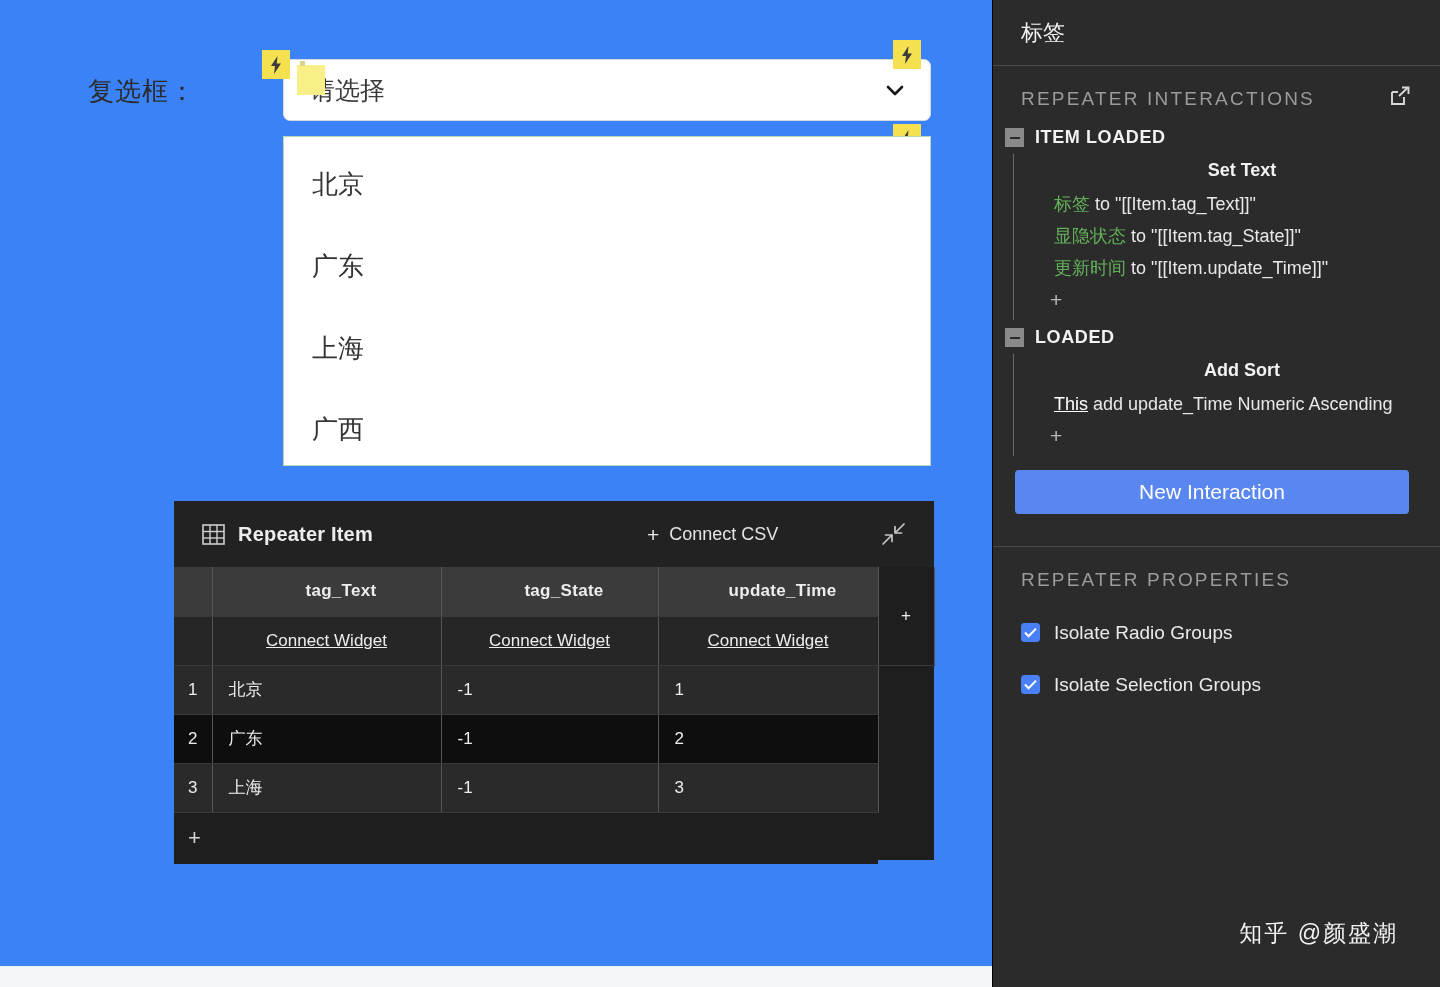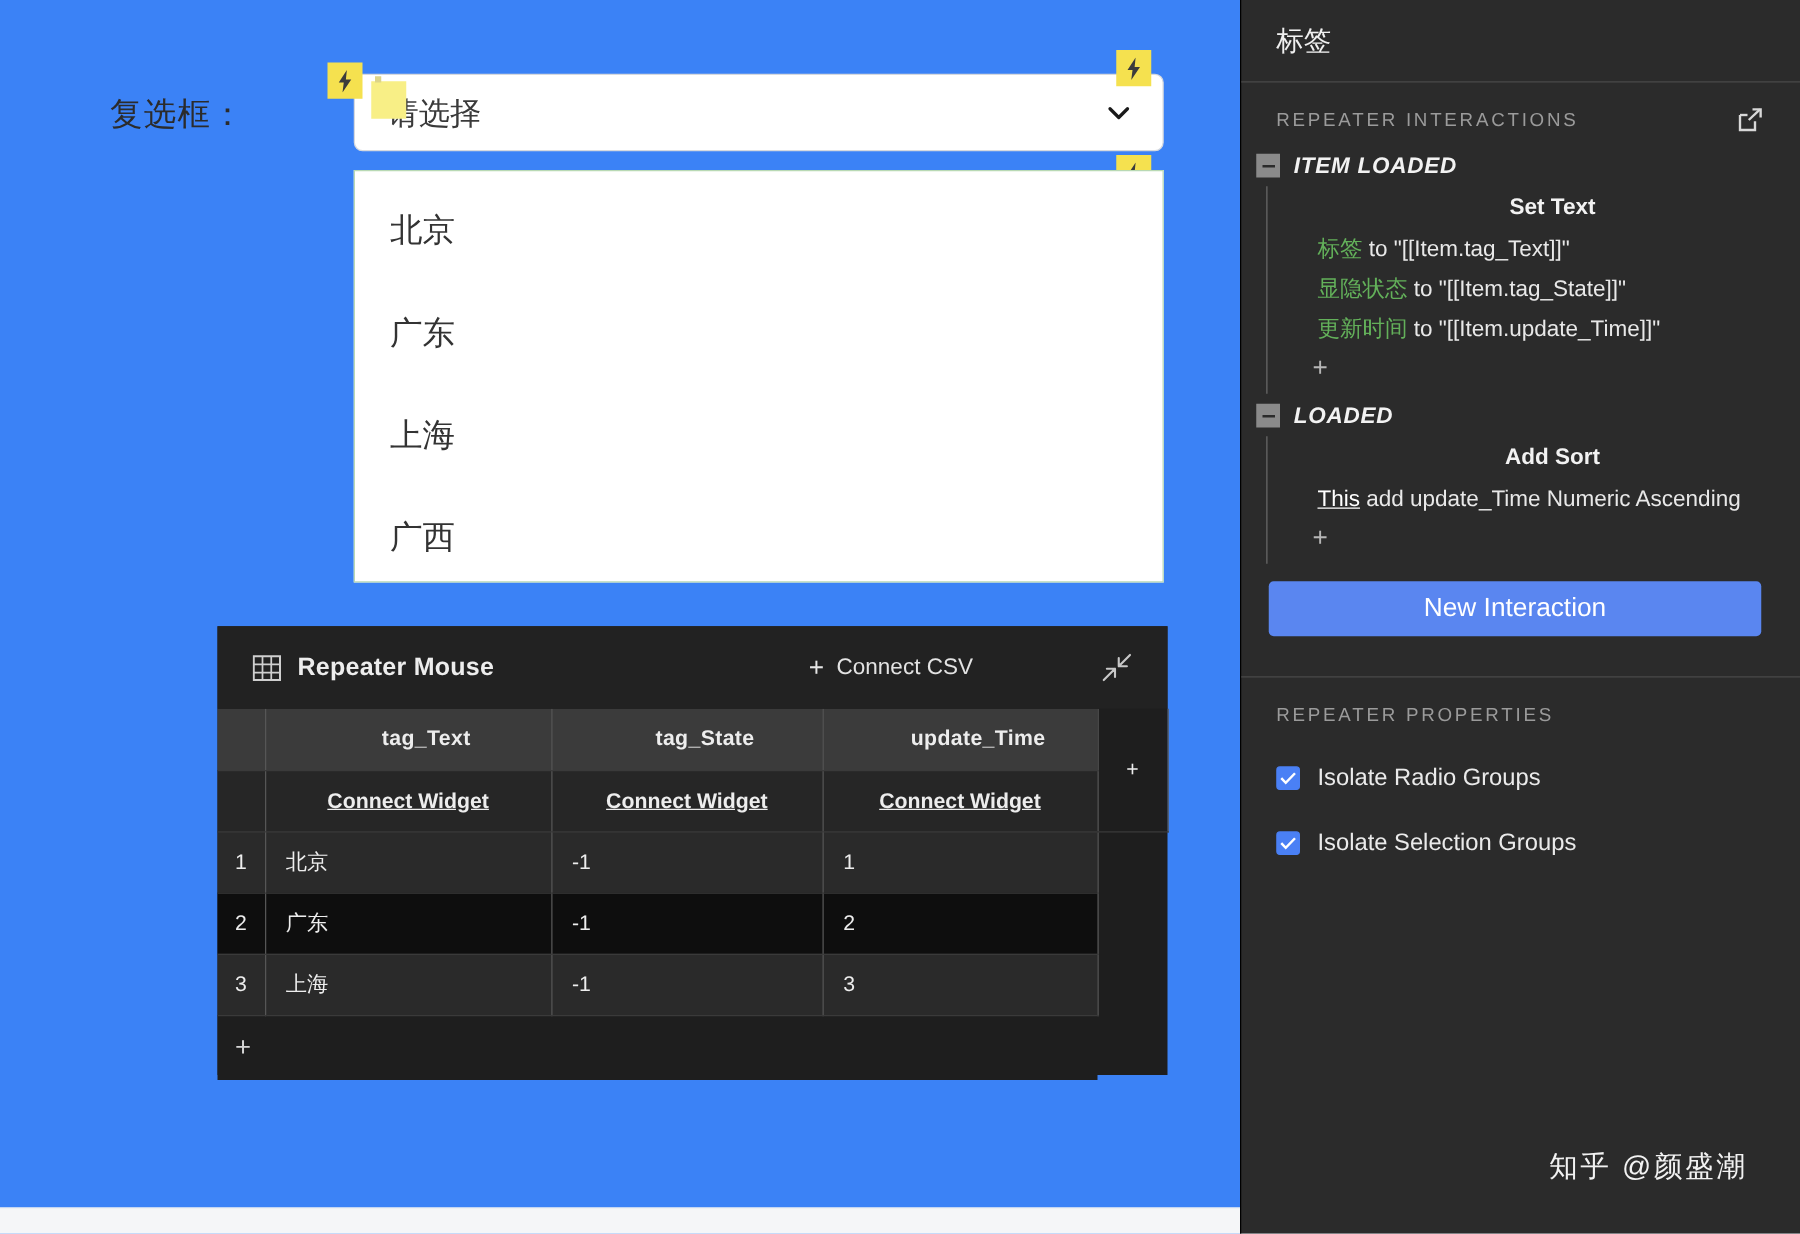--- a/index.html
+++ b/index.html
@@ -129,21 +129,21 @@
     height: 49px;
   }
   .th-name {
     background: #3b3b3b; text-align: center;
     font-weight: bold; font-size: 18px; letter-spacing: .3px;
     border-bottom: 1px solid #555;
     padding-left: 29px;
   }
   .th-idxcell { background: #3b3b3b; border-right: none; border-bottom: 1px solid #555; }
   .th-conn {
-    background: #262626; text-align: center; font-weight: bold;
+    background: #262626; text-align: center; font-weight: normal;
     font-size: 18px; color: #f0f0f0;
   }
   .th-conn span { text-decoration: underline; cursor: pointer; }
   .conn-idxcell { background: #262626; border-right: none; }
 
   .plus-col {
     background: #1e1e1e; text-align: center; color: #d8d8d8;
     font-size: 22px; border-right: none; border-bottom: none;
     vertical-align: middle;
   }
@@ -169,33 +169,32 @@
   }
   .panel-title {
     height: 66px; display: flex; align-items: center;
     padding-left: 28px;
     font-size: 22px; color: #f0f0f0;
     border-bottom: 1px solid #4a4a4a;
   }
   .section-head {
     position: relative;
     padding: 22px 28px 10px 28px;
-    font-size: 15px; letter-spacing: 2.2px;
+    font-size: 19px; letter-spacing: 2.2px;
     color: #9b9b9b;
   }
   .ext-icon {
     position: absolute; right: 28px; top: 18px;
     width: 24px; height: 24px;
   }
   .ext-icon svg { display: block; width: 24px; height: 24px; }
 
   .evt-row {
     display: flex; align-items: center; gap: 11px;
     padding: 7px 28px 6px 12px;
-    font-style: italic;
   }
   .toggle-sq {
     width: 19px; height: 19px; background: #8a8a8a;
     display: flex; align-items: center; justify-content: center;
     flex: none;
   }
   .toggle-sq i {
     display: block; width: 10px; height: 2px; background: #2b2b2b;
   }
   .evt-name {
@@ -302,21 +301,21 @@
       <div class="rdata-head">
         <span class="rdata-grid-icon">
           <svg viewBox="0 0 23 21">
             <rect x="1" y="1" width="21" height="19" fill="none" stroke="#cfcfcf" stroke-width="1.6"></rect>
             <line x1="1" y1="7.5" x2="22" y2="7.5" stroke="#cfcfcf" stroke-width="1.4"></line>
             <line x1="1" y1="14" x2="22" y2="14" stroke="#cfcfcf" stroke-width="1.4"></line>
             <line x1="8" y1="1" x2="8" y2="20" stroke="#cfcfcf" stroke-width="1.4"></line>
             <line x1="15" y1="1" x2="15" y2="20" stroke="#cfcfcf" stroke-width="1.4"></line>
           </svg>
         </span>
-        <span class="rdata-title">Repeater Mouse</span>
+        <span class="rdata-title">Repeater Item</span>
         <div class="rdata-import">
           <span class="plus">+</span>
           <span>Connect CSV</span>
         </div>
         <div class="rdata-collapse">
           <svg viewBox="0 0 26 26">
             <path d="M24 3 L15 12 M15 12 L15 5.5 M15 12 L21.5 12" fill="none" stroke="#c7c7c7" stroke-width="1.7" stroke-linecap="round"></path>
             <path d="M3 23 L12 14 M12 14 L12 20.5 M12 14 L5.5 14" fill="none" stroke="#c7c7c7" stroke-width="1.7" stroke-linecap="round"></path>
           </svg>
         </div>

